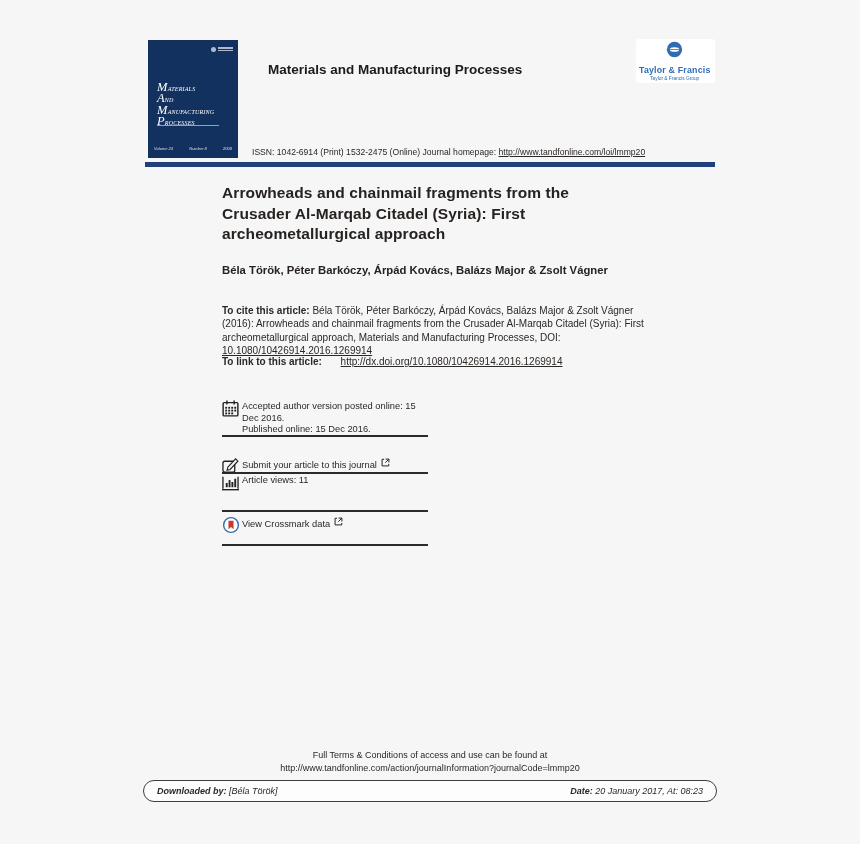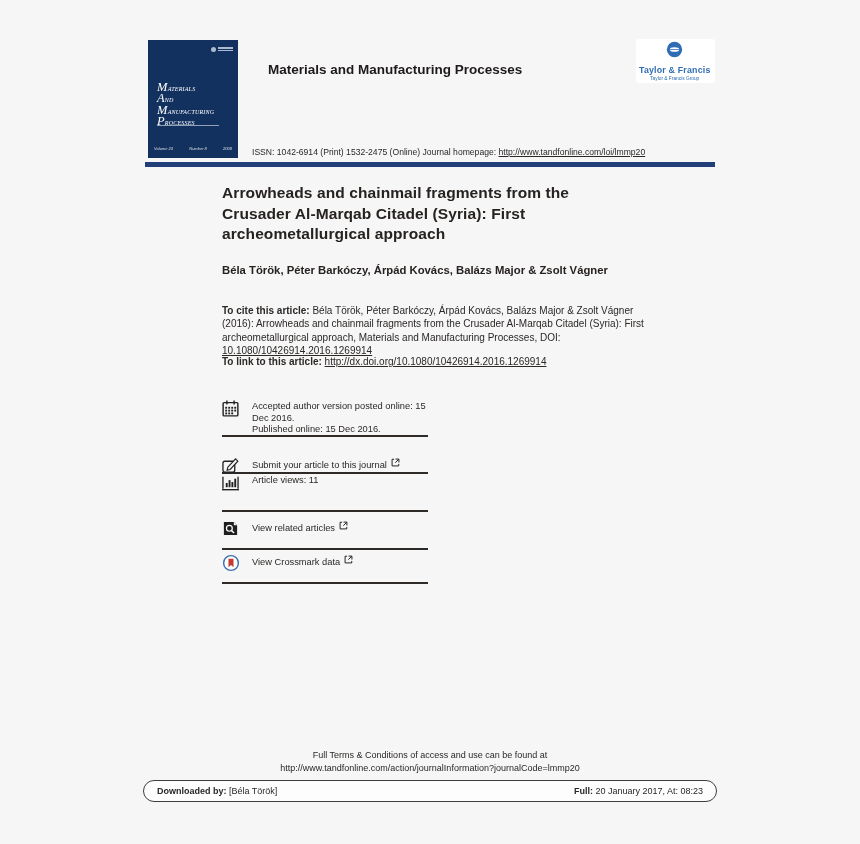--- a/index.html
+++ b/index.html
@@ -30,39 +30,39 @@
   .navy-rule{position:absolute;left:145px;top:162px;width:570px;height:2px;
              border-top:4px solid #21407a;border-bottom:1px solid #21407a;}
   
   .article-title{position:absolute;left:222px;top:183px;width:366px;font-size:15.5px;
                  font-weight:700;line-height:20.6px;color:#262220;letter-spacing:.1px;}
   .authors{position:absolute;left:222px;top:264px;font-size:11.3px;font-weight:700;color:#262220;}
   .cite{position:absolute;left:222px;top:304px;width:426px;font-size:10px;line-height:13.4px;}
   .cite b,.tolink b{font-weight:700;}
   .cite a,.tolink a{color:#2b2826;text-decoration:underline;cursor:pointer;}
   .tolink{position:absolute;left:222px;top:356px;font-size:10px;}
-  .tolink a{margin-left:0;text-align:center;}
+  .tolink a{margin-left:16px;text-align:center;}
   
   .info-list{position:absolute;left:222px;top:397px;width:206px;}
-  .row{display:flex;gap:11px;border-bottom:2px solid #2d2a28;}
+  .row{display:flex;gap:1px;border-bottom:2px solid #2d2a28;}
   .r1{height:40px;padding-top:3px;}
   .r2{height:37px;padding-top:20px;}
   .r3{height:38px;padding-top:0;}
   .r4{height:38px;padding-top:8px;}
   .r5{height:34px;padding-top:4px;}
   .ic{flex:none;width:19px;}
   .txt{font-size:9.3px;line-height:11.6px;padding-top:1px;color:#2b2826;}
   .linklike{cursor:pointer;}
   .ext{display:inline-block;margin-left:4px;vertical-align:1px;}
   
   .terms{position:absolute;left:0;top:749px;width:860px;text-align:center;
          font-size:9px;line-height:12.5px;color:#2b2826;}
   .pill{position:absolute;left:143px;top:780px;width:574px;height:22px;background:#fdfdfd;
         border:1.5px solid #3e3e3e;border-radius:12px;display:flex;align-items:center;
-        justify-content:space-between;padding:0 13px;font-size:9px;color:#2b2826;}
+        justify-content:space-between;padding:0 13px;font-size:9px;color:#2b2826;font-style:italic;}
   .pill b{font-weight:700;}
 </style>
 </head>
 <body>
 
 <div id="canvas">
 
   <div class="cover">
     <div class="cover-logo">
       <span class="cl-dot"></span>
@@ -177,39 +177,20 @@
           <rect x="7" y="6.5" width="2" height="7.5" fill="#222"></rect>
           <rect x="10" y="8.5" width="2" height="5.5" fill="#222"></rect>
           <rect x="13" y="5" width="2" height="9" fill="#222"></rect>
         </svg>
       </span>
       <div class="txt">
         <span>Article views: 11</span>
       </div>
     </div>
 
-    <div class="row r4">
-      <span class="ic">
-        <svg viewBox="0 0 18 18" width="17" height="17">
-          <path d="M2 2 h10.5 l3.5 3.5 v10.5 h-14 z" fill="#1e1e1e"></path>
-          <path d="M12.5 2 l3.5 3.5 h-3.5 z" fill="#f6f6f6"></path>
-          <circle cx="7.8" cy="8.8" r="3.1" fill="none" stroke="#ffffff" stroke-width="1.3"></circle>
-          <line x1="10" y1="11" x2="12.8" y2="13.8" stroke="#ffffff" stroke-width="1.5"></line>
-        </svg>
-      </span>
-      <div class="txt linklike">
-        <span>View related articles</span><span class="ext">
-          <svg viewBox="0 0 10 10" width="9" height="9">
-            <path d="M3.4 1.4 H1.2 V8.8 H8.6 V6.6" fill="none" stroke="#222" stroke-width="1.1"></path>
-            <path d="M5 1.2 H8.8 V5" fill="none" stroke="#222" stroke-width="1.1"></path>
-            <line x1="8.6" y1="1.4" x2="4.8" y2="5.2" stroke="#222" stroke-width="1.1"></line>
-          </svg>
-        </span>
-      </div>
-    </div>
 
     <div class="row r5">
       <span class="ic">
         <svg viewBox="0 0 20 20" width="18" height="18">
           <circle cx="10" cy="10" r="8.2" fill="#ffffff" stroke="#3a6fb0" stroke-width="1.6"></circle>
           <path d="M7.2 5.4 h5.6 v9.2 l-2.8 -2.4 l-2.8 2.4 z" fill="#c23c33"></path>
         </svg>
       </span>
       <div class="txt linklike">
         <span>View Crossmark data</span><span class="ext">
@@ -228,18 +209,18 @@
     <div>Full Terms &amp; Conditions of access and use can be found at</div>
     <div>http://www.tandfonline.com/action/journalInformation?journalCode=lmmp20</div>
   </div>
 
   <div class="pill">
     <span>
       <b>Downloaded by:</b>
       <span>[Béla Török]</span>
     </span>
     <span>
-      <b>Full:</b>
+      <b>Date:</b>
       <span>20 January 2017, At: 08:23</span>
     </span>
   </div>
 
 </div>
 
 </body></html>

